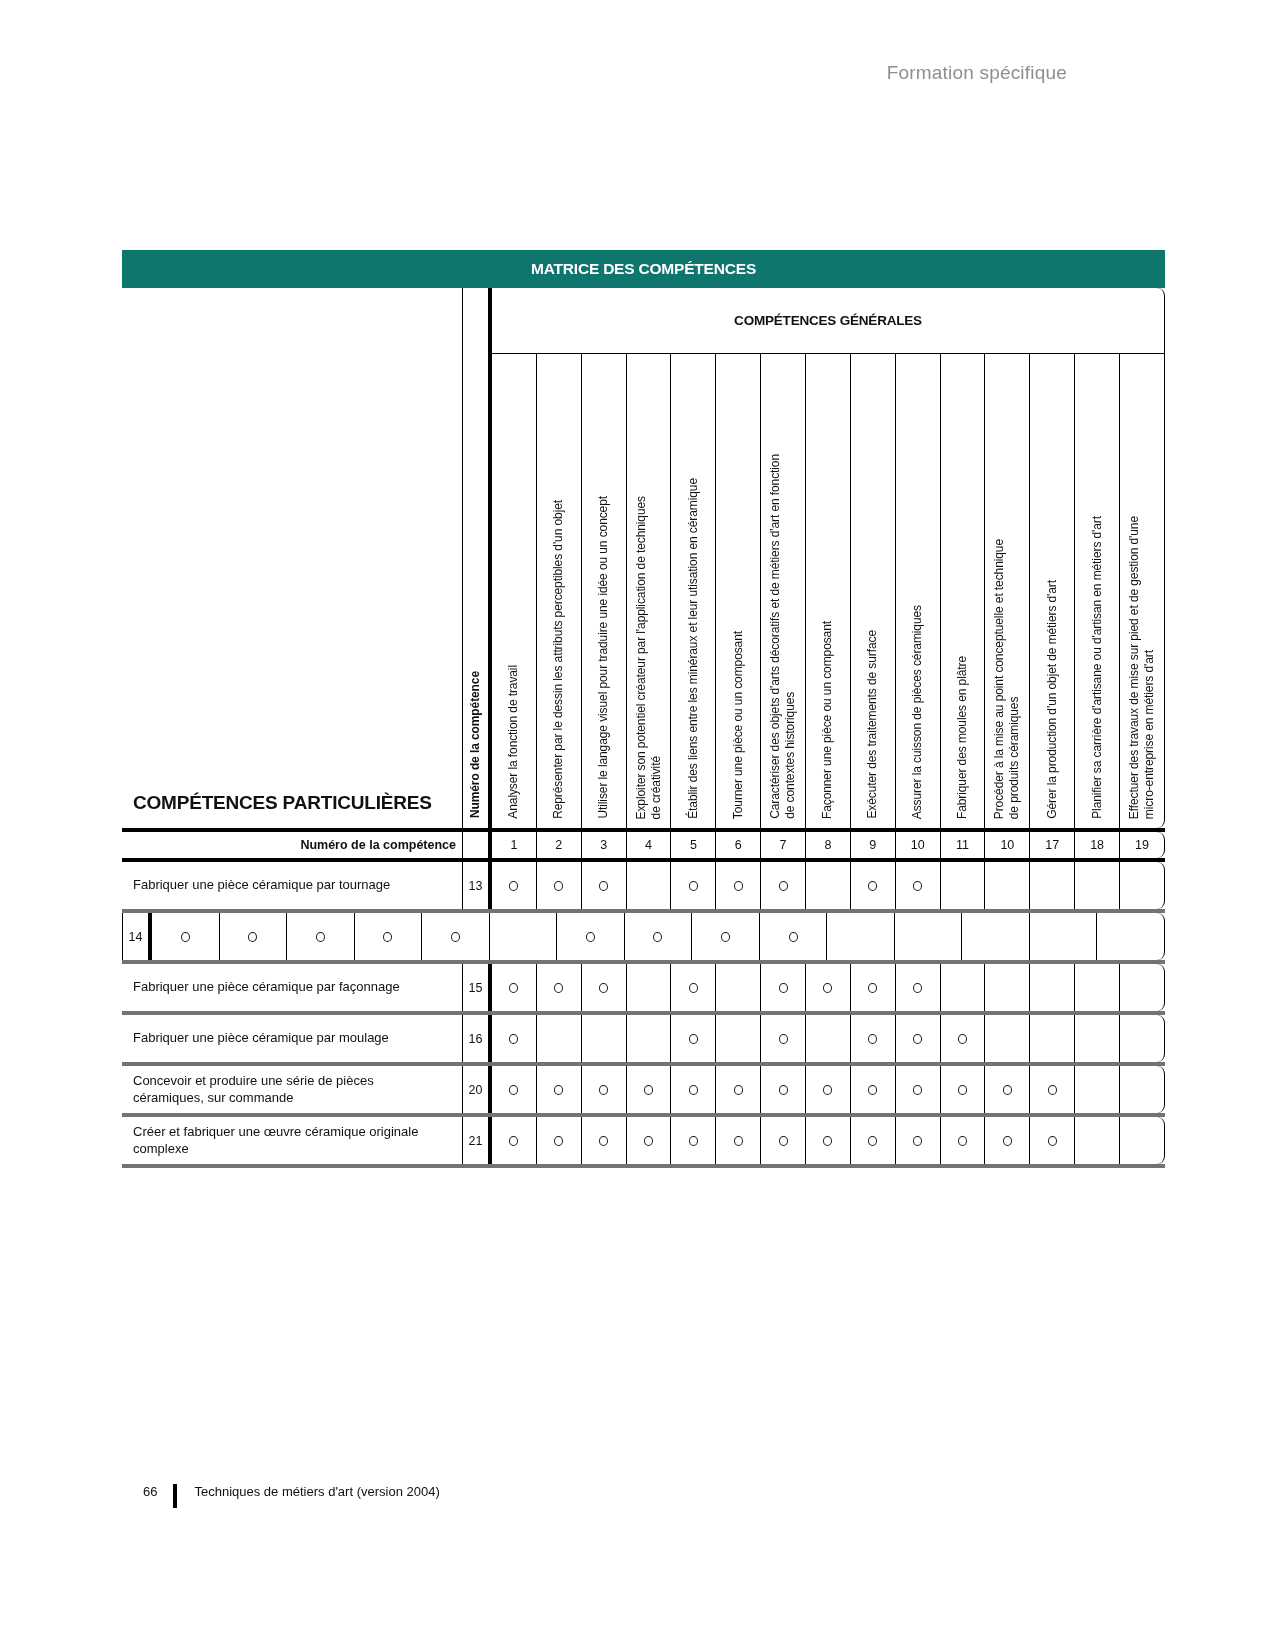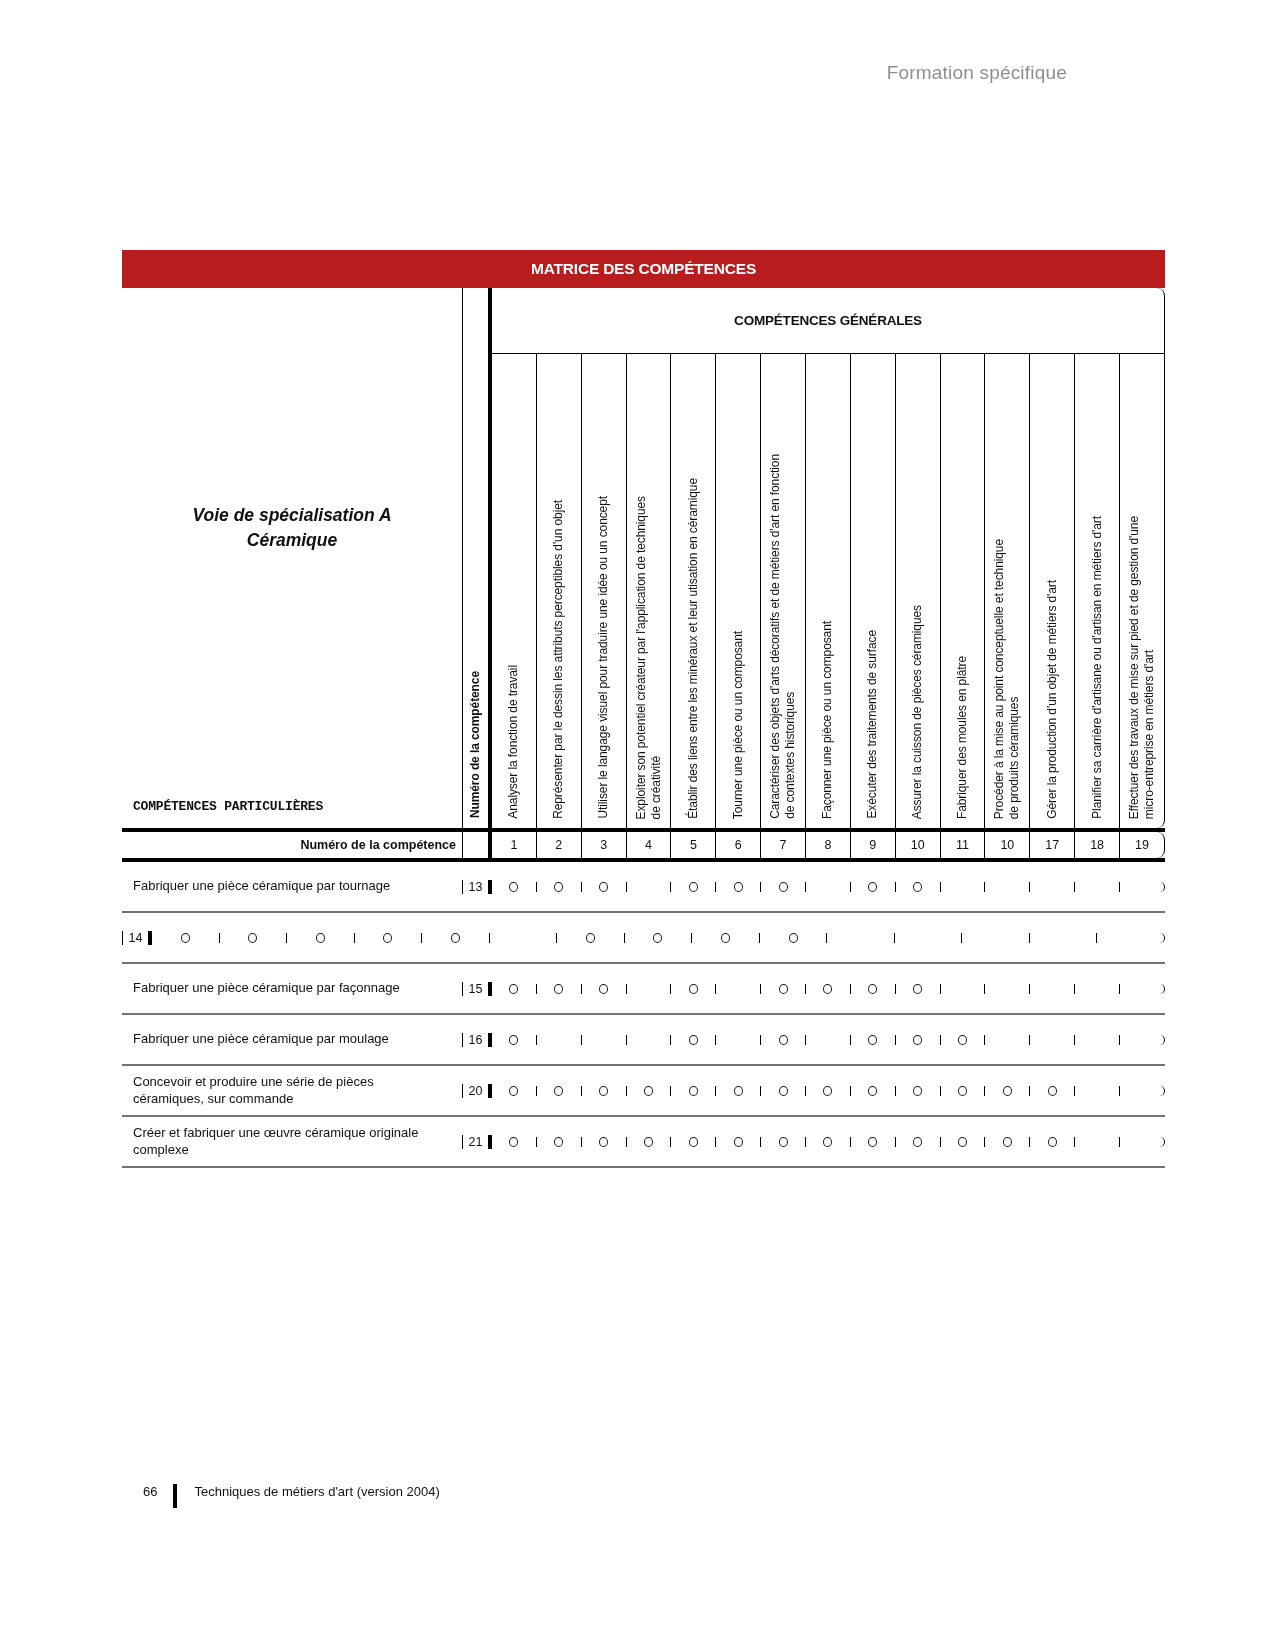--- a/index.html
+++ b/index.html
@@ -5,30 +5,30 @@
   * { margin:0; padding:0; box-sizing:border-box; }
   html,body { width:1275px; height:1650px; background:#ffffff;
     font-family:"Liberation Sans","DejaVu Sans",sans-serif; color:#111; }
   .page { position:relative; width:1272px; height:1650px; overflow:hidden; }
 
   .formation { position:absolute; top:62px; right:205px; font-size:19px;
     letter-spacing:0.2px; color:#8f8f8f; }
 
   .matrix { position:absolute; left:122px; top:250px; width:1043px; }
 
-  .title-bar { height:38px; background:#b91c1c; color:#fff; font-weight:bold;
+  .title-bar { height:38px; background:#0f766e; color:#fff; font-weight:bold;
     font-size:15.5px; letter-spacing:-0.2px; display:flex; align-items:center;
     justify-content:center; }
 
   .header-row { display:flex; height:540px; }
   .left-head { width:340px; display:flex; flex-direction:column; }
   .spec-title { margin-top:215px; text-align:center; font-weight:bold;
     font-style:italic; font-size:17.5px; line-height:1.45; }
   .part-head { margin-top:auto; padding:0 0 14px 11px; font-weight:bold;
-    font-size:13px; letter-spacing:-0.2px;font-family:Liberation Mono, monospace; }
+    font-size:19px; letter-spacing:-0.2px; }
 
   .numero-col { width:30px; border-left:1.5px solid #000; border-right:4px solid #000;
     display:flex; flex-direction:column; justify-content:flex-end; align-items:center;
     padding-bottom:10px; }
   .numero-col .vtext { font-weight:bold; }
 
   .gen-head { flex:1; display:flex; flex-direction:column; }
   .grid-right { border-right:1.5px solid #000;border-radius:8px; }
   .gen-band { height:66px; border-bottom:1px solid #000; display:flex;
     align-items:center; justify-content:center; font-weight:bold; font-size:13.5px;
@@ -43,21 +43,21 @@
   .number-row { display:flex; border-top:4px solid #000; border-bottom:4px solid #000;
     height:34px; }
   .nr-label { width:340px; display:flex; align-items:center; justify-content:flex-end;
     font-weight:bold; font-size:12.5px; padding-right:6px; }
   .nr-numero { width:30px; border-left:1.5px solid #000; border-right:4px solid #000; }
   .nr-cells { flex:1; display:flex; }
   .ncell { flex:1 1 0; border-left:1px solid #000; display:flex; align-items:center;
     justify-content:center; font-size:12.5px; }
   .ncell:first-child { border-left:none; }
 
-  .drow { display:flex; min-height:51px; border-bottom:2px solid #737373;align-items:center; }
+  .drow { display:flex; min-height:51px; border-bottom:4px solid #737373; }
   .r-label { width:340px; display:flex; align-items:center; font-size:13px;
     line-height:1.3; padding:4px 26px 4px 11px; }
   .r-numero { width:30px; border-left:1.5px solid #000; border-right:4px solid #000;
     display:flex; align-items:center; justify-content:center; font-size:12.5px; }
   .r-cells { flex:1; display:flex; }
   .mcell { flex:1 1 0; border-left:1px solid #000; display:flex; align-items:center;
     justify-content:center; }
   .mcell:first-child { border-left:none; }
   .mark { width:9px; height:10px; border:1.4px solid #1a1a1a; border-radius:50%; }
 
@@ -71,24 +71,20 @@
 <div class="page">
 
   <div class="formation">Formation spécifique</div>
 
   <div class="matrix">
 
     <div class="title-bar">MATRICE DES COMPÉTENCES</div>
 
     <div class="header-row">
       <div class="left-head">
-        <div class="spec-title">
-          <div>Voie de spécialisation A</div>
-          <div>Céramique</div>
-        </div>
         <div class="part-head">COMPÉTENCES PARTICULIÈRES</div>
       </div>
 
       <div class="numero-col">
         <div class="vtext">Numéro de la compétence</div>
       </div>
 
       <div class="gen-head grid-right">
         <div class="gen-band">COMPÉTENCES GÉNÉRALES</div>
         <div class="gen-cols" id="gen-cols">

